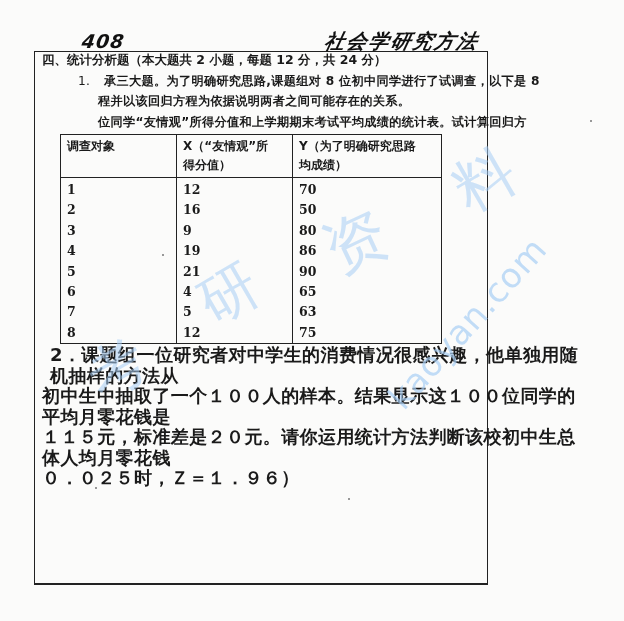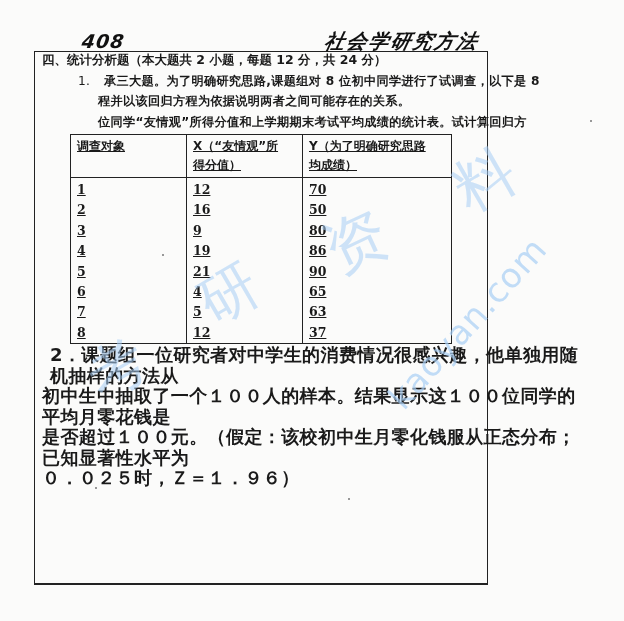--- a/index.html
+++ b/index.html
@@ -16,22 +16,22 @@
   .hand-code { left:82px; top:30px; font-size:19px; letter-spacing:1px; transform:skewX(-8deg); }
   .hand-title { left:325px; top:28px; font-size:20px; letter-spacing:2px; transform:skewX(-12deg); }
   .box {
     position:absolute; left:34px; top:51px; width:452px; height:531px;
     border:1.5px solid #222; border-bottom-width:2px;
   }
   .content { position:absolute; left:42px; top:50px; width:545px; font-size:12.5px; line-height:20.5px; }
   .section-head { font-weight:bold; font-family:"DejaVu Sans", sans-serif; font-size:12.5px; }
   .q1-text { margin-left:36px; font-family:"DejaVu Sans", sans-serif; font-weight:bold; font-size:12.2px; letter-spacing:0.3px; }
   table.data {
-    position:absolute; left:70px; top:134px; border-collapse:collapse;
-    font-size:12.5px; font-family:"DejaVu Serif", serif;text-decoration:underline;
+    position:absolute; left:60px; top:134px; border-collapse:collapse;
+    font-size:12.5px; font-family:"DejaVu Serif", serif;
   }
   table.data td, table.data th {
     border-left:1.5px solid #222; border-right:1.5px solid #222; padding:0 6px; text-align:left; vertical-align:top;
     font-weight:normal;
   }
   table.data { border:1.5px solid #222; }
   table.data thead th { border-bottom:1.5px solid #222; height:40px; line-height:19px; padding-top:2px; font-family:"DejaVu Sans", sans-serif; font-weight:bold; font-size:12px;}
   table.data tbody td { height:20.4px; line-height:20.4px; font-weight:bold; }
   table.data tbody tr:first-child td { padding-top:2px; }
   .col1 { width:103px; }
@@ -108,29 +108,29 @@
         <td>65</td>
       </tr>
     <tr>
         <td>7</td>
         <td>5</td>
         <td>63</td>
       </tr>
     <tr>
         <td>8</td>
         <td>12</td>
-        <td>37</td>
+        <td>75</td>
       </tr>
   </tbody>
 </table>
 
 <div class="q2">
   <p class="indent">2．课题组一位研究者对中学生的消费情况很感兴趣，他单独用随机抽样的方法从</p>
   <p>初中生中抽取了一个１００人的样本。结果显示这１００位同学的平均月零花钱是</p>
-  <p>是否超过１００元。（假定：该校初中生月零化钱服从正态分布；已知显著性水平为</p>
+  <p>１１５元，标准差是２０元。请你运用统计方法判断该校初中生总体人均月零花钱</p>
   <p>０．０２５时，Ｚ＝１．９６）</p>
 </div>
 
 <div class="wm wm-c1">考</div>
 <div class="wm wm-c2">研</div>
 <div class="wm wm-c3">资</div>
 <div class="wm wm-c4">料</div>
 <div class="wm wm-url">kaoyan.com</div>
 
 <div class="speck" style="left:590px;top:120px;"></div>

